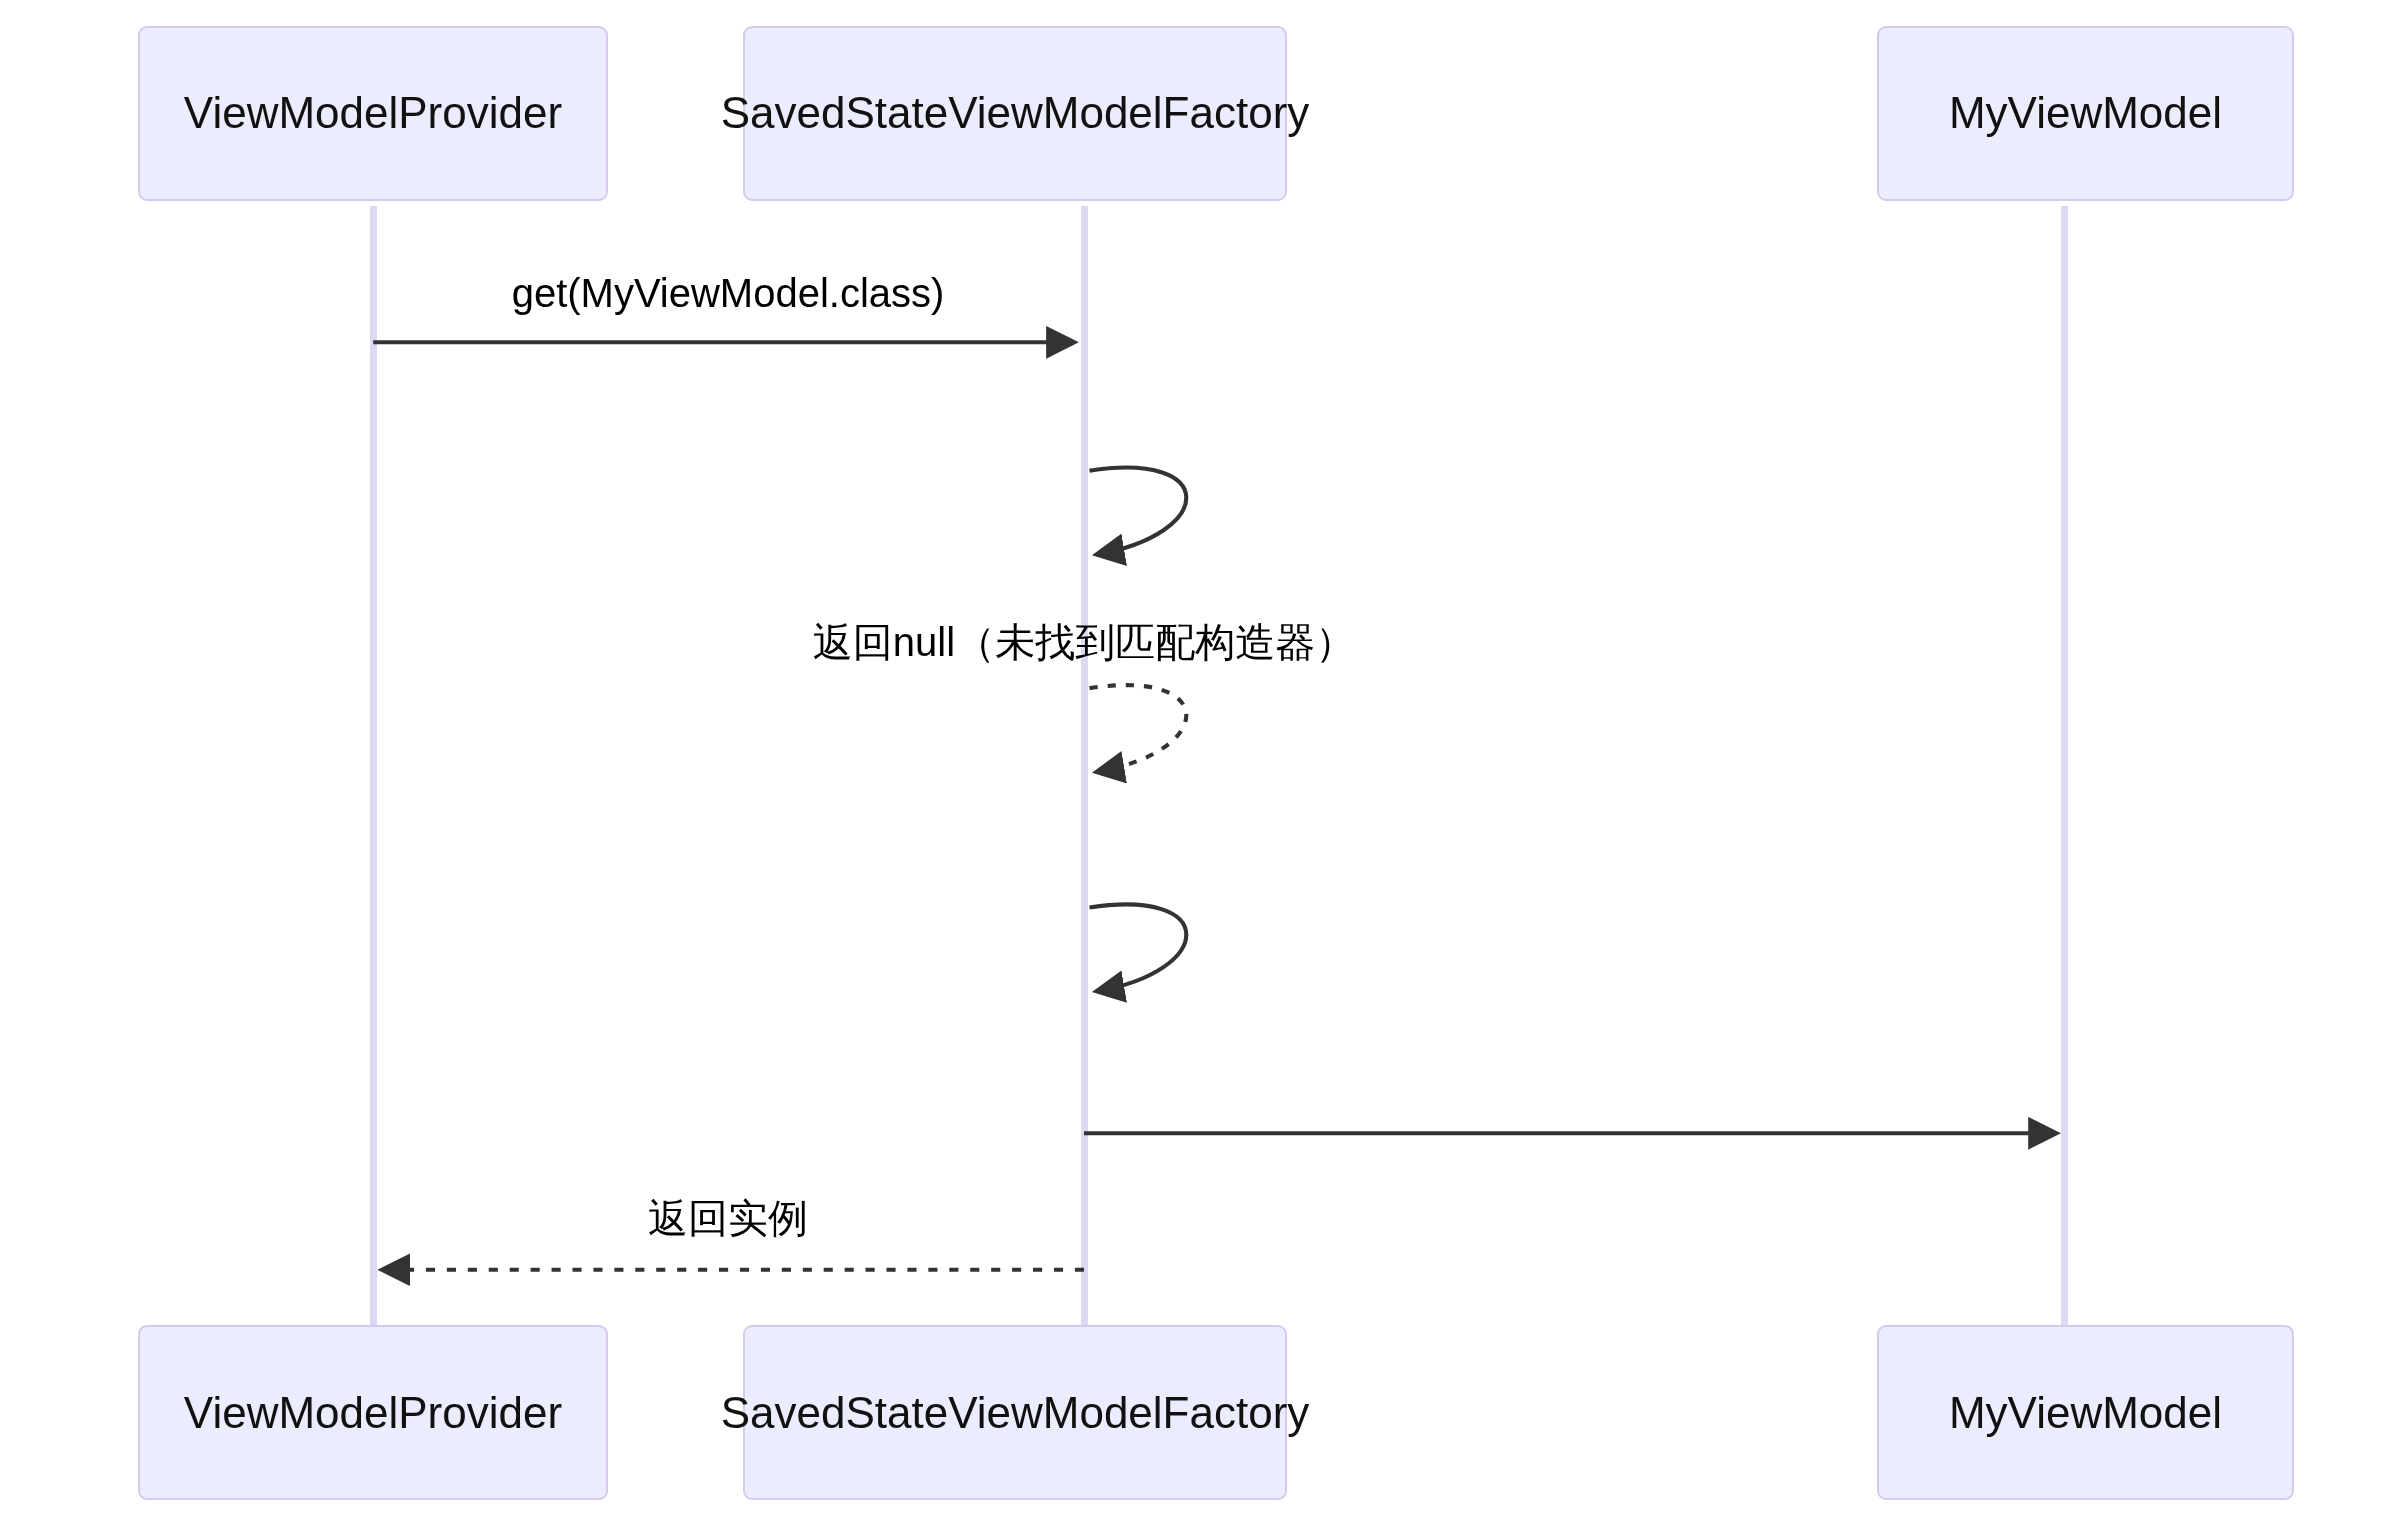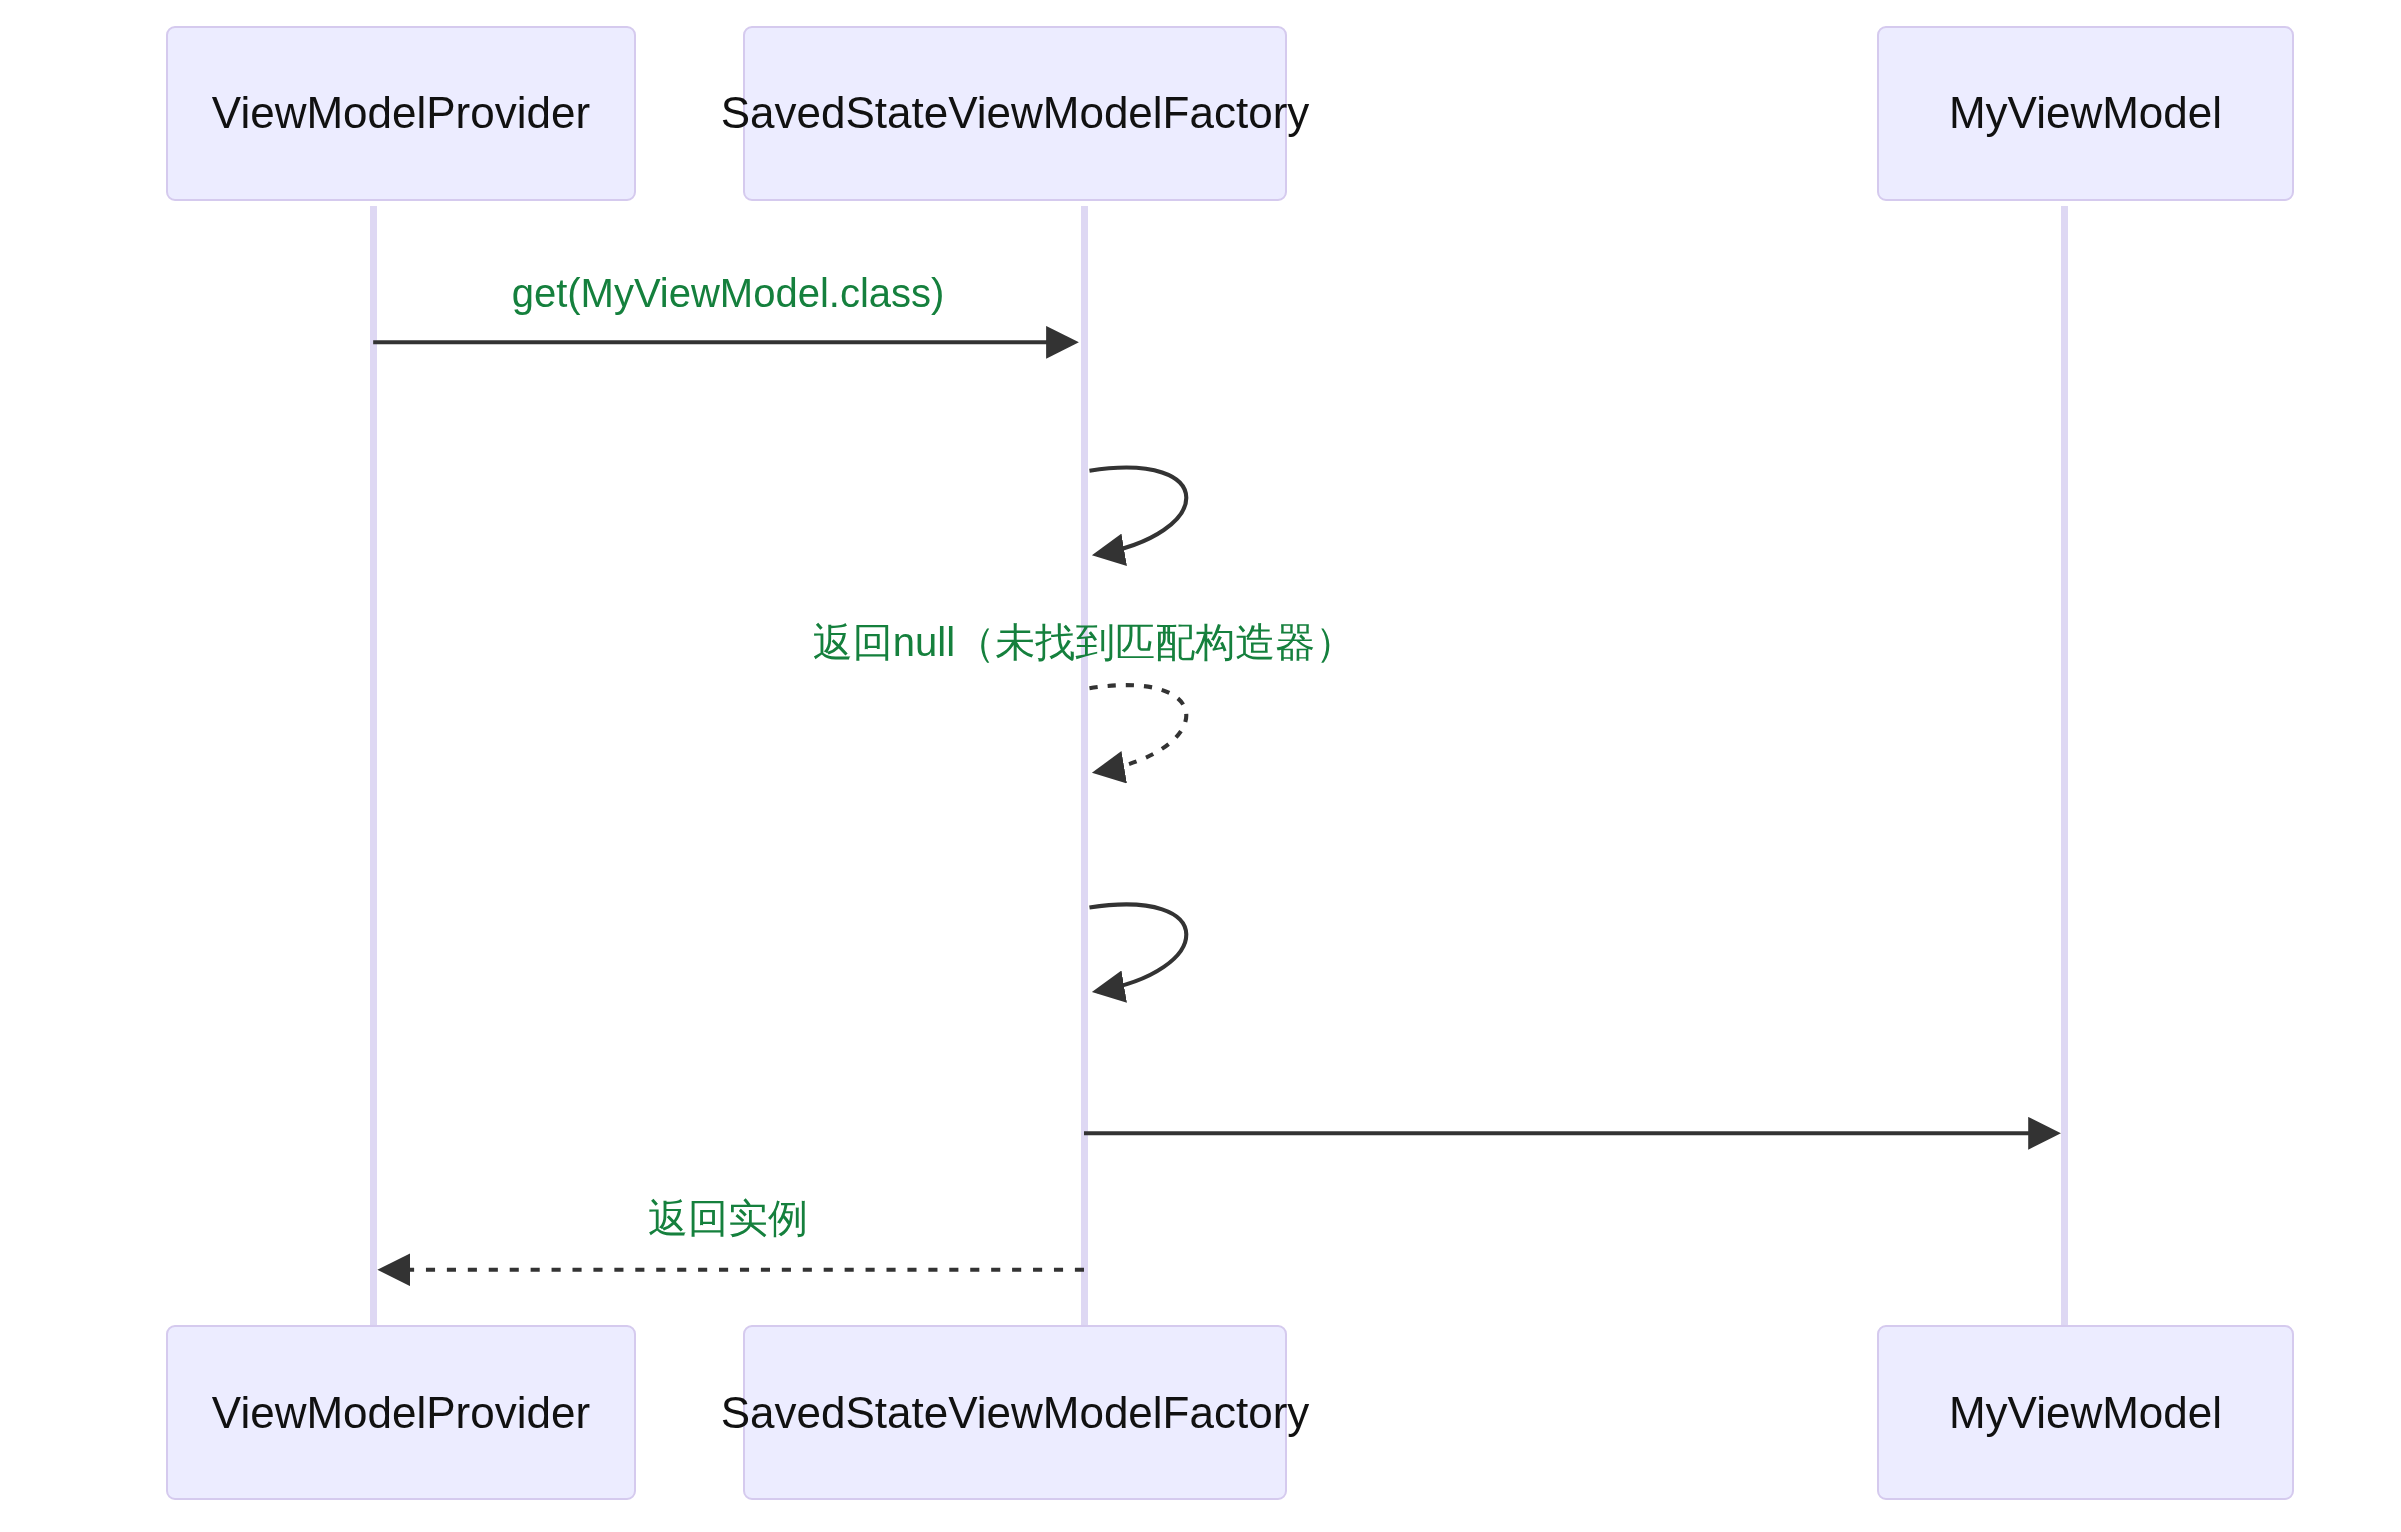--- a/index.html
+++ b/index.html
@@ -28,29 +28,29 @@
     display: flex;
     align-items: center;
     justify-content: center;
     font-size: 44px;
     color: #111111;
     box-sizing: border-box;
     z-index: 3;
   }
   .actor-top { top: 25.5px; }
   .actor-bottom { top: 1325px; }
-  .actor-vmp   { left: 138px;  width: 470px; margin-left: 28px; }
+  .actor-vmp   { left: 138px;  width: 470px; }
   .actor-ssvmf { left: 743px;  width: 544px; }
   .actor-mvm   { left: 1856px; width: 417px; margin-left: 21px; }
   .msg-label {
     position: absolute;
     transform: translateX(-50%);
     white-space: nowrap;
     font-size: 40px;
-    color: #15803d;
+    color: #000000;
     z-index: 2;
     text-align: center;
   }
   #arrows {
     position: absolute;
     left: 0; top: 0;
     width: 2401px;
     height: 1532px;
     z-index: 2;
   }

